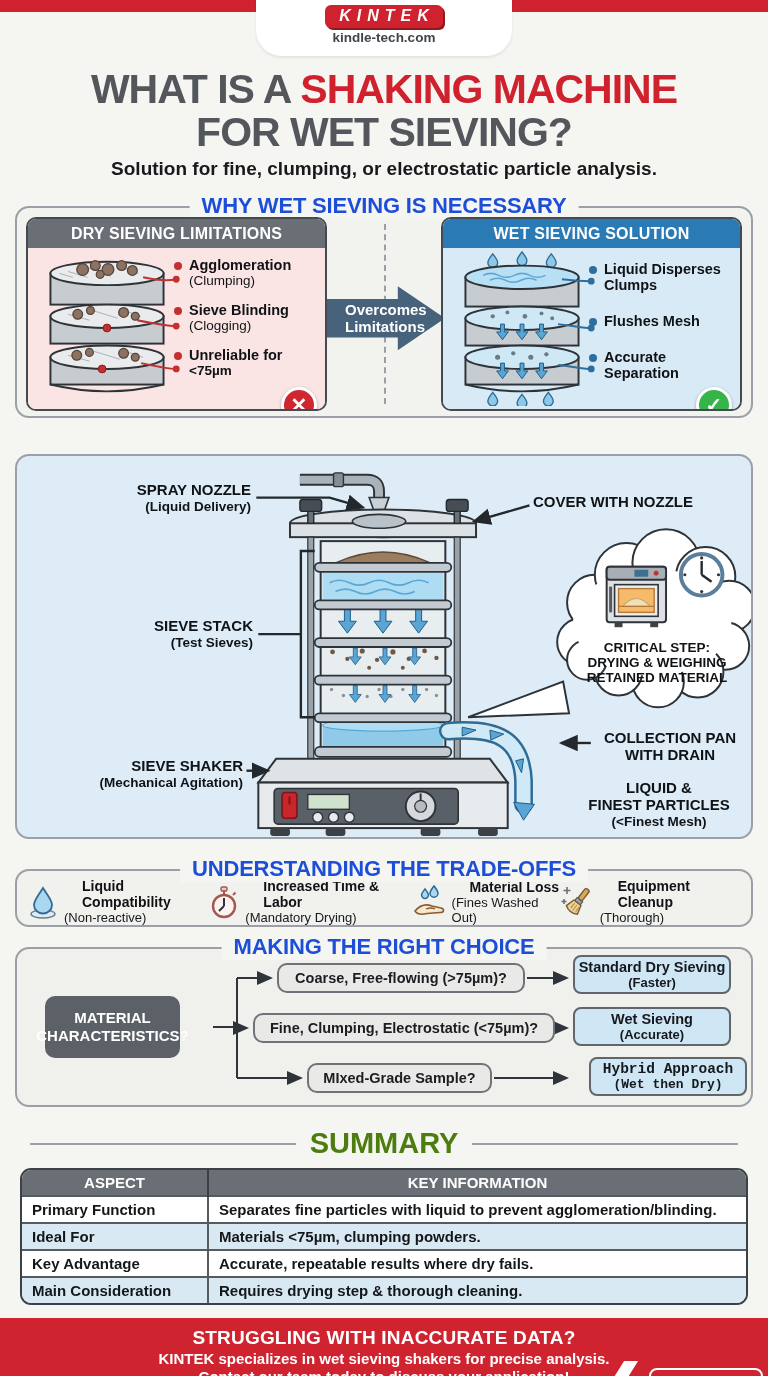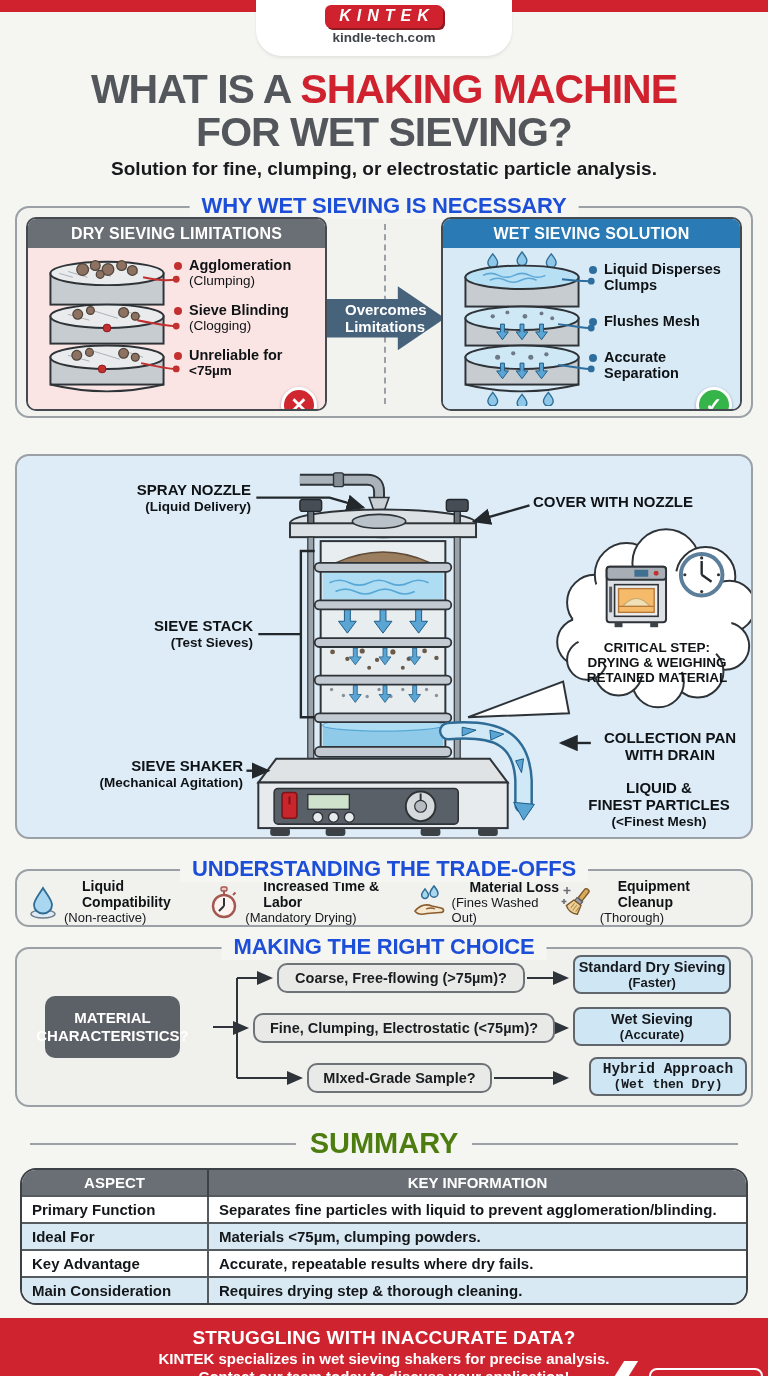--- a/index.html
+++ b/index.html
@@ -85,21 +85,21 @@
     font-weight:800; font-size:15px; line-height:1.2; display:flex; align-items:center; justify-content:center; flex-direction:column;}
   .fcond{background:#e9e9e7; border:2px solid #6e7378; border-radius:10px; height:30px; line-height:26px;
     font-weight:800; font-size:14.5px; color:#1a1d20;}
   .fres{background:#cfe7f5; border:2px solid #60666c; border-radius:8px; width:158px; padding:2px 0;}
   .fres .r1{font-weight:800; font-size:14.5px;}
   .fres .r2{font-size:13px; font-weight:600;}
   
   .sum-title{display:flex; align-items:center; gap:14px; margin:20px 30px 0; }
   .sum-title::before,.sum-title::after{content:''; flex:1; height:2px; background:#9aa0a6;}
   .sum-title span{font-size:29px; font-weight:800; color:#4d7c0f;}
-  .sumwrap{margin:8px 20px 0; border:2px solid #3c4146; border-radius:16px; overflow:hidden; background:#fff;}
+  .sumwrap{margin:8px 20px 0; border:2px solid #3c4146; border-radius:11px; overflow:hidden; background:#fff;}
   table{width:100%; border-collapse:collapse; font-size:15px;}
   th{background:#6a6f75; color:#fff; font-weight:800; padding:4px 8px; font-size:15px;}
   td{padding:4px 10px; color:#14171a; border-top:2px solid #565b60;}
   td.aspect{font-weight:800; width:186px;}
   td.info{border-left:2px solid #565b60; font-weight:600;}
   th.info{border-left:2px solid #3c4146;}
   tr.alt td{background:#d9e9f3;}
   
   .footer{position:relative; margin-top:13px; height:93px; background:#cf2430; color:#fff; text-align:center; padding-top:9px; overflow:hidden;}
   .f-head{font-size:19px; font-weight:800; letter-spacing:0.2px;}

